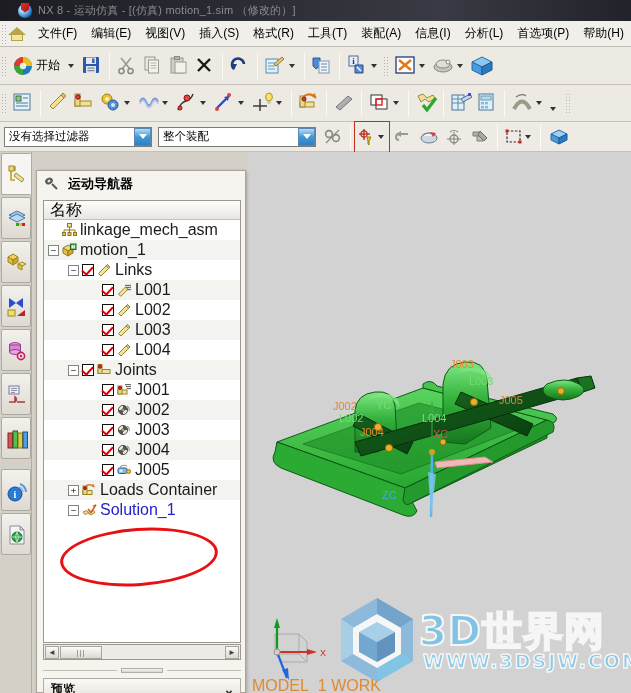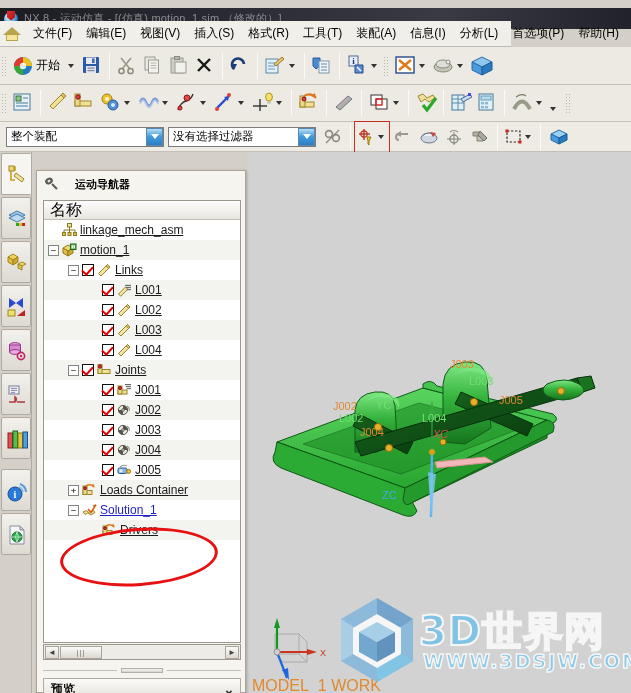--- a/index.html
+++ b/index.html
@@ -11,45 +11,45 @@
     background: #d4d0c8;
   }
   #app {
     position: relative;
     width: 631px; height: 693px;
     background: #d4d0c8;
   }
 
   
   .titlebar {
-    position: absolute; left: 0; top: 8px; width: 631px; height: 21px;
+    position: absolute; left: 0; top: 0; width: 631px; height: 21px;
     background: linear-gradient(to right, #1c1c22 0%, #2a2a33 35%, #3a3a44 70%, #22222a 100%);
     display: flex; align-items: center;
-    padding-left: 3px;
+    padding-left: 17px;
   }
   .nx-logo {
     width: 16px; height: 16px; position: relative; flex: 0 0 auto; margin-right: 5px;
   }
   .nx-logo .disc {
     position: absolute; left: 1px; top: 1px; width: 14px; height: 14px;
     border-radius: 50%;
     background: radial-gradient(circle at 35% 35%, #ffffff 0%, #8fd0f0 30%, #1a6fc4 70%, #0a3f7a 100%);
   }
   .nx-logo .flag {
     position: absolute; left: 4px; top: 0px; width: 8px; height: 10px;
     background: linear-gradient(135deg,#e03030 0%, #b01010 100%);
     clip-path: polygon(0 0, 100% 0, 100% 70%, 50% 100%, 0 70%);
   }
   .title-text {
     color: #8b8b92; font-size: 11px; letter-spacing: 0.2px; white-space: nowrap;
   }
 
   
   .menubar {
-    position: absolute; left: 0; top: 21px; width: 511px; height: 26px;
+    position: absolute; left: 0; top: 21px; width: 631px; height: 26px;
     background: #f0efe9;
     border-bottom: 1px solid #c0bcb4;
     display: flex; align-items: center;
   }
   .grip-v {
     width: 7px; height: 20px; margin: 0 2px 0 1px;
     background-image: radial-gradient(circle at 1.5px 1.5px, #b8b4ac 0.9px, transparent 1px);
     background-size: 3px 3px;
   }
   .house-icon {
@@ -133,21 +133,21 @@
   
   .navpanel {
     position: absolute; left: 36px; top: 170px; width: 210px; height: 523px;
     background: #f5f4ef; border: 1px solid #a8a49c;
     box-shadow: 1px 1px 3px rgba(0,0,0,0.22);
   }
   .nav-header {
     height: 26px; display: flex; align-items: center; padding-left: 6px;
     background: #f5f4ef;
   }
-  .nav-header .nh-title { font-size: 11px; font-weight: bold; color: #000; margin-left: 14px; }
+  .nav-header .nh-title { font-size: 13px; font-weight: bold; color: #000; margin-left: 7px; }
   .tree-wrap {
     position: absolute; left: 6px; top: 29px; width: 198px; height: 572px;
   }
   .tree-box {
     position: absolute; left: 0; top: 0; width: 198px; height: 443px;
     background: #fff; border: 1px solid #9c9890; overflow: hidden;
   }
   .tree-colhdr {
     height: 19px; background: linear-gradient(to bottom,#fdfdfc,#e8e6e0);
     border-bottom: 1px solid #c4c0b8;
@@ -172,21 +172,21 @@
   }
   .cbx.checked::after {
     content: ""; position: absolute; left: 1px; top: -1px; width: 5px; height: 9px;
     border: solid #e00000; border-width: 0 2.6px 2.6px 0; transform: rotate(42deg);
   }
   .cbx.gray::after {
     content: ""; position: absolute; left: 1px; top: -1px; width: 5px; height: 9px;
     border: solid #b9b9b9; border-width: 0 2.6px 2.6px 0; transform: rotate(42deg);
   }
   .titem-ic { width: 15px; height: 15px; margin-right: 3px; flex: 0 0 auto; position: relative; }
-  .tlabel { font-size: 12px; text-decoration: underline; }
+  .tlabel { font-size: 16px; }
   .tlabel.blue { color: #2222cc; }
 
   .tree-hscroll {
     position: absolute; left: 0; top: 444px; width: 198px; height: 16px;
     background: #eeecE6; border: 1px solid #9c9890; display: flex; align-items: center;
   }
   .hs-arrow {
     width: 14px; height: 13px; background: linear-gradient(to bottom,#fafaf8,#ddd9d1);
     border: 1px solid #a9a59d; display: flex; align-items: center; justify-content: center;
     font-size: 8px; color: #444; margin: 0 1px;
@@ -222,21 +222,21 @@
   .viewport {
     position: absolute; left: 247px; top: 152px; width: 384px; height: 541px;
     background: #d2d2d2; overflow: hidden;
   }
   .vp-label {
     position: absolute; font-size: 11px; color: #d8a017; font-family: "Liberation Sans", sans-serif;
     white-space: nowrap; pointer-events: none;
   }
   .vp-label.green { color: #6fe06f; }
   .vp-label.blue  { color: #4aa8e8; font-weight: normal; }
-  .vp-label.red   { color: #d05a4a; font-style: italic; }
+  .vp-label.red   { color: #d05a4a; }
   .vp-label.orange{ color: #e08a30; }
 
   .triad { position: absolute; left: 18px; top: 460px; width: 70px; height: 70px; }
 
   
   .watermark {
     position: absolute; left: 80px; top: 440px; width: 304px; height: 100px;
     opacity: 0.82; pointer-events: none;
   }
   .wm-text {
@@ -640,28 +640,28 @@
         </svg>
       </span>
       <span class="caret"></span>
     </div>
     <div class="caret" style="margin-top:12px"></div>
 
     <div class="grip-v" style="margin-left:6px"></div>
   </div>
 
   <div class="toolbar" id="tb3">
-    <div class="combo" style="width:158px; margin-left:6px;">
-      <span class="cb-txt">整个装配</span>
+    <div class="combo" style="width:148px; margin-left:4px;">
+      <span class="cb-txt">没有选择过滤器</span>
       <span class="cb-btn">
           <i></i>
         </span>
     </div>
-    <div class="combo" style="width:148px; margin-left:4px;">
-      <span class="cb-txt">没有选择过滤器</span>
+    <div class="combo" style="width:158px; margin-left:6px;">
+      <span class="cb-txt">整个装配</span>
       <span class="cb-btn">
           <i></i>
         </span>
     </div>
 
     <div class="tbtn" style="margin-left:4px">
       <span class="ic small">
         <svg width="18" height="18" viewBox="0 0 18 18">
           <circle cx="5" cy="6" r="3.4" fill="none" stroke="#8a8a80" stroke-width="1.6"></circle>
           <circle cx="12" cy="10" r="3.4" fill="none" stroke="#8a8a80" stroke-width="1.6"></circle>
@@ -1147,33 +1147,20 @@
               <span class="tindent" style="width: 24px;"></span>
               <span class="expander">−</span>
               <span style="width: 0px;"></span>
               <span class="titem-ic"><svg width="15" height="15" viewBox="0 0 15 15">
                   <path d="M1 9 L4.5 7.6 L7.5 10 L11.5 7.4 L13 9.4 L9 12 L6 9.8 L3 11.6 Z" fill="#efe0a0" stroke="#9a8428"></path>
                   <path d="M6 6 L9 9.4 L14 1.6" fill="none" stroke="#e05a10" stroke-width="1.6"></path>
                   <path d="M14 1.6 L10.6 2.6 L12.4 4.8 Z" fill="#e05a10"></path>
                 </svg></span>
               <span class="tlabel blue">Solution_1</span>
             </div>
-            <div class="trow alt">
-              <span class="tindent" style="width: 44px;"></span>
-              <span class="expander none"></span>
-              <span style="width: 0px;"></span>
-              <span class="titem-ic"><svg width="15" height="15" viewBox="0 0 15 15">
-                  <rect x="1" y="7.5" width="9" height="4" fill="#f0e098" stroke="#9a8428"></rect>
-                  <rect x="1" y="3" width="4" height="8.5" fill="#e8d888" stroke="#9a8428"></rect>
-                  <path d="M4 3 q5 -3 8 1" fill="none" stroke="#e07818" stroke-width="1.5"></path>
-                  <path d="M12.6 4.6 L9 2.8 L11.6 0.8 Z" fill="#e07818"></path>
-                  <circle cx="3" cy="5.2" r="1.4" fill="#e03030" stroke="#8a1010"></circle>
-                </svg></span>
-              <span class="tlabel">Drivers</span>
-            </div>
           </div>
       </div>
 
       <div class="tree-hscroll">
         <div class="hs-arrow">◄</div>
         <div class="hs-thumb">|||</div>
         <div style="flex:1"></div>
         <div class="hs-arrow">►</div>
       </div>
 

